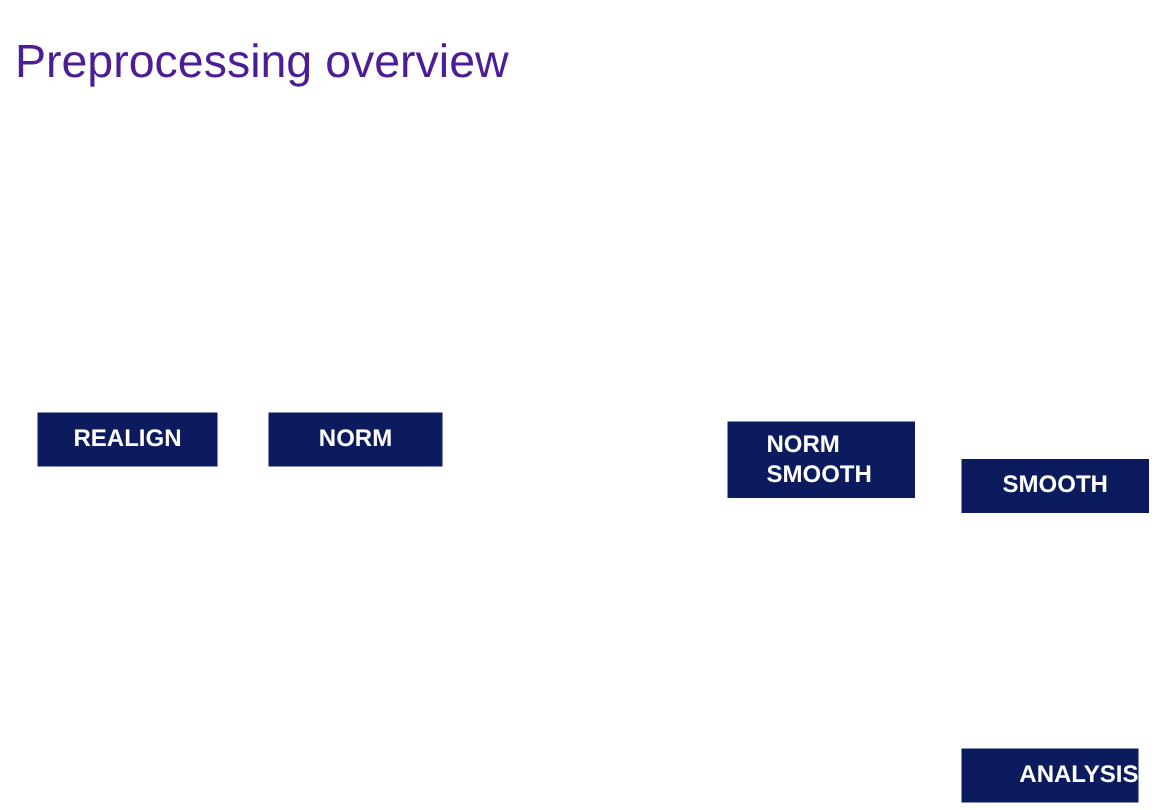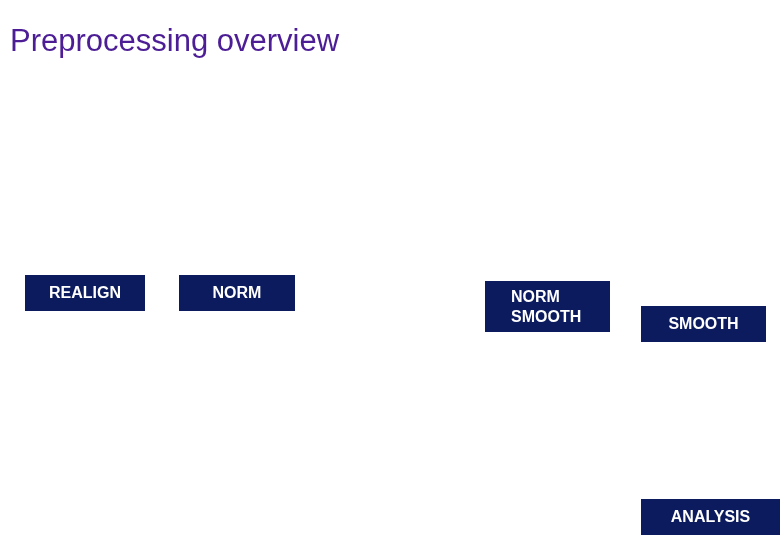--- a/index.html
+++ b/index.html
@@ -75,17 +75,17 @@
 
   <div class="node two-line" style="left:485px; top:281px; width:125px; height:51px;">
     <span class="line">NORM</span>
     <span class="line">SMOOTH</span>
   </div>
 
   <div class="node" style="left:641px; top:306px; width:125px; height:36px;">
     <span class="line">SMOOTH</span>
   </div>
 
-  <div class="node" style="left:641px; top:499px; width:139px; height:36px;">
+  <div class="node" style="left:641px; top:499px; width:118px; height:36px;text-align:right;">
     <span class="line">ANALYSIS</span>
   </div>
 
 </div>
 
 </body></html>

